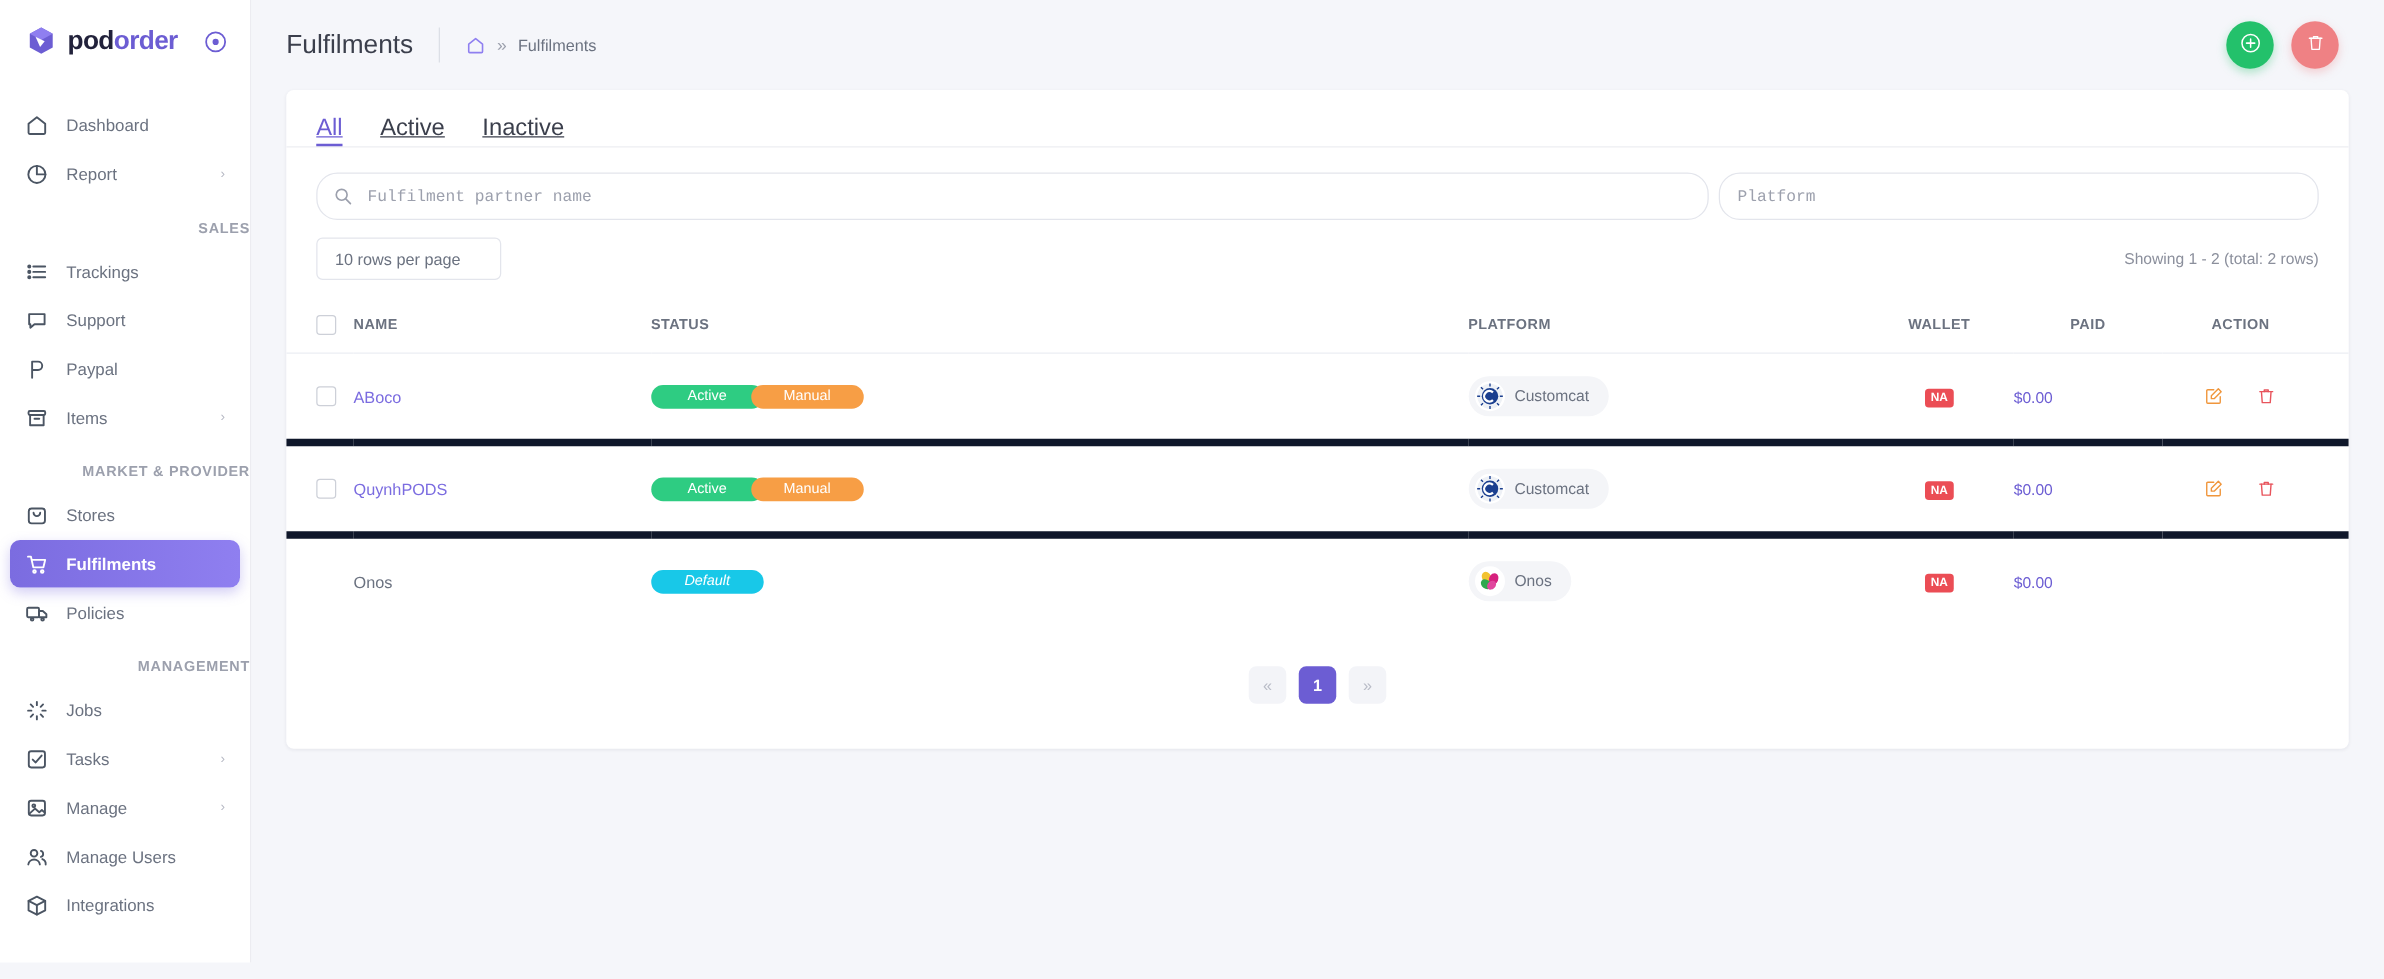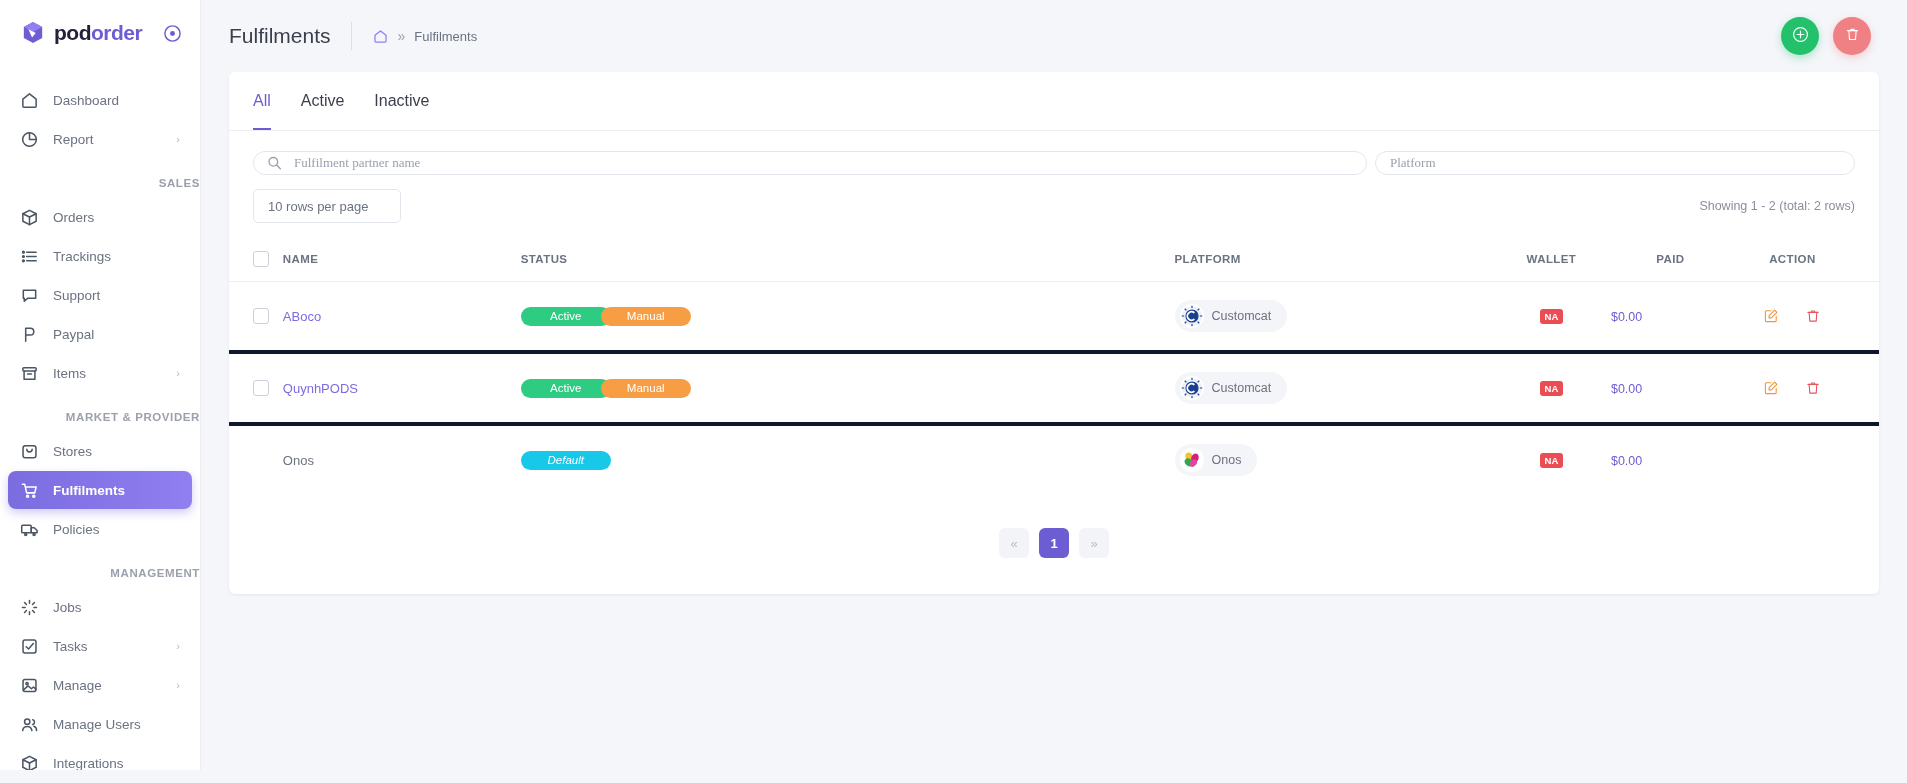--- a/index.html
+++ b/index.html
@@ -66,51 +66,51 @@
   }
   .circ-btn.add { background: #23c16b; box-shadow: 0 3px 8px rgba(35,193,107,.35); }
   .circ-btn.del { background: #ef8184; box-shadow: 0 3px 8px rgba(239,129,132,.35); }
 
   .card {
     margin: 0 28px; background: #fff; border-radius: 6px;
     box-shadow: 0 1px 3px rgba(30,35,60,.07); overflow: hidden;
   }
   .tabs { display: flex; gap: 30px; padding: 20px 24px 0 24px;
     border-bottom: 1px solid #edeef2; }
-  .tab { font-size: 16px; color: #3b3f4c; padding-bottom: 18px;
-    cursor: pointer; border-bottom: 2px solid transparent; }
+  .tab { font-size: 19px; color: #3b3f4c; padding-bottom: 1px;
+    cursor: pointer; border-bottom: 2px solid transparent; text-decoration: underline; }
   .tab.active { color: #6c5dd3; border-bottom-color: #6c5dd3; }
 
   .filters { display: flex; gap: 8px; padding: 20px 24px 0 24px; }
   .search-wrap { flex: 1 1 auto; position: relative; }
   .search-wrap .sicon { position: absolute; left: 14px; top: 50%;
     transform: translateY(-50%); width: 15px; height: 15px; }
   .inp {
-    width: 100%; height: 24px; border: 1px solid #e3e5ec; border-radius: 17px;
-    font-size: 13px; color: #3b3f4c; font-family: Liberation Serif, serif; background: #fff;
+    width: 100%; height: 38px; border: 1px solid #e3e5ec; border-radius: 17px;
+    font-size: 13px; color: #3b3f4c; font-family: Liberation Mono, monospace; background: #fff;
   }
   .inp::placeholder { color: #9ca0ad; }
   .search-wrap .inp { padding-left: 40px; }
   .plat-wrap { flex: 0 0 480px; }
   .plat-wrap .inp { padding-left: 14px; }
 
   .subbar { display: flex; align-items: center; padding: 14px 24px 0 24px; }
   .rows-sel {
     height: 34px; min-width: 148px; border: 1px solid #e3e5ec; border-radius: 5px;
     display: flex; align-items: center; padding: 0 14px;
     font-size: 13px; color: #6b7280; background: #fff; cursor: pointer;
   }
   .showing { margin-left: auto; font-size: 12.5px; color: #8b8f9c; }
 
   table { width: 100%; border-collapse: collapse; margin-top: 18px; }
   thead th {
     font-size: 11.5px; font-weight: 700; color: #6b7280; letter-spacing: .4px;
     text-align: left; padding: 10px 0 14px 0; border-bottom: 1px solid #eceef3;
   }
-  tbody td { padding: 18px 0; border-bottom: 4px solid #0f172a;
+  tbody td { padding: 18px 0; border-bottom: 6px solid #0f172a;
     vertical-align: middle; font-size: 13px; }
   tbody tr:last-child td { border-bottom: none; }
   .c-check { width: 54px; padding-left: 24px !important; }
   .c-name  { width: 240px; }
   .c-status{ width: 660px; }
   .c-plat  { width: 320px; }
   .c-wallet{ width: 120px; text-align: center; }
   .c-paid  { width: 120px; }
   .c-act   { width: 150px; text-align: center; padding-right: 24px !important; }
   thead .c-wallet, thead .c-paid, thead .c-act { text-align: center; }
@@ -194,30 +194,20 @@
           </span>
         <span class="lbl">Report</span>
         <span class="chev">›</span>
       </div>
 
       <div class="nav-section">SALES</div>
 
       <div class="nav-item">
         <span class="ico">
             <svg viewBox="0 0 20 20" width="19" height="19">
-              <path d="M10 2.5 L17 6 V14 L10 17.5 L3 14 V6 Z"></path>
-              <path d="M3 6 L10 9.5 L17 6"></path>
-              <path d="M10 9.5 V17.5"></path>
-            </svg>
-          </span>
-        <span class="lbl">Orders</span>
-      </div>
-      <div class="nav-item">
-        <span class="ico">
-            <svg viewBox="0 0 20 20" width="19" height="19">
               <path d="M7 5.5 H17 M7 10 H17 M7 14.5 H17"></path>
               <circle cx="3.6" cy="5.5" r=".9" fill="#4b5563"></circle>
               <circle cx="3.6" cy="10" r=".9" fill="#4b5563"></circle>
               <circle cx="3.6" cy="14.5" r=".9" fill="#4b5563"></circle>
             </svg>
           </span>
         <span class="lbl">Trackings</span>
       </div>
       <div class="nav-item">
         <span class="ico">

